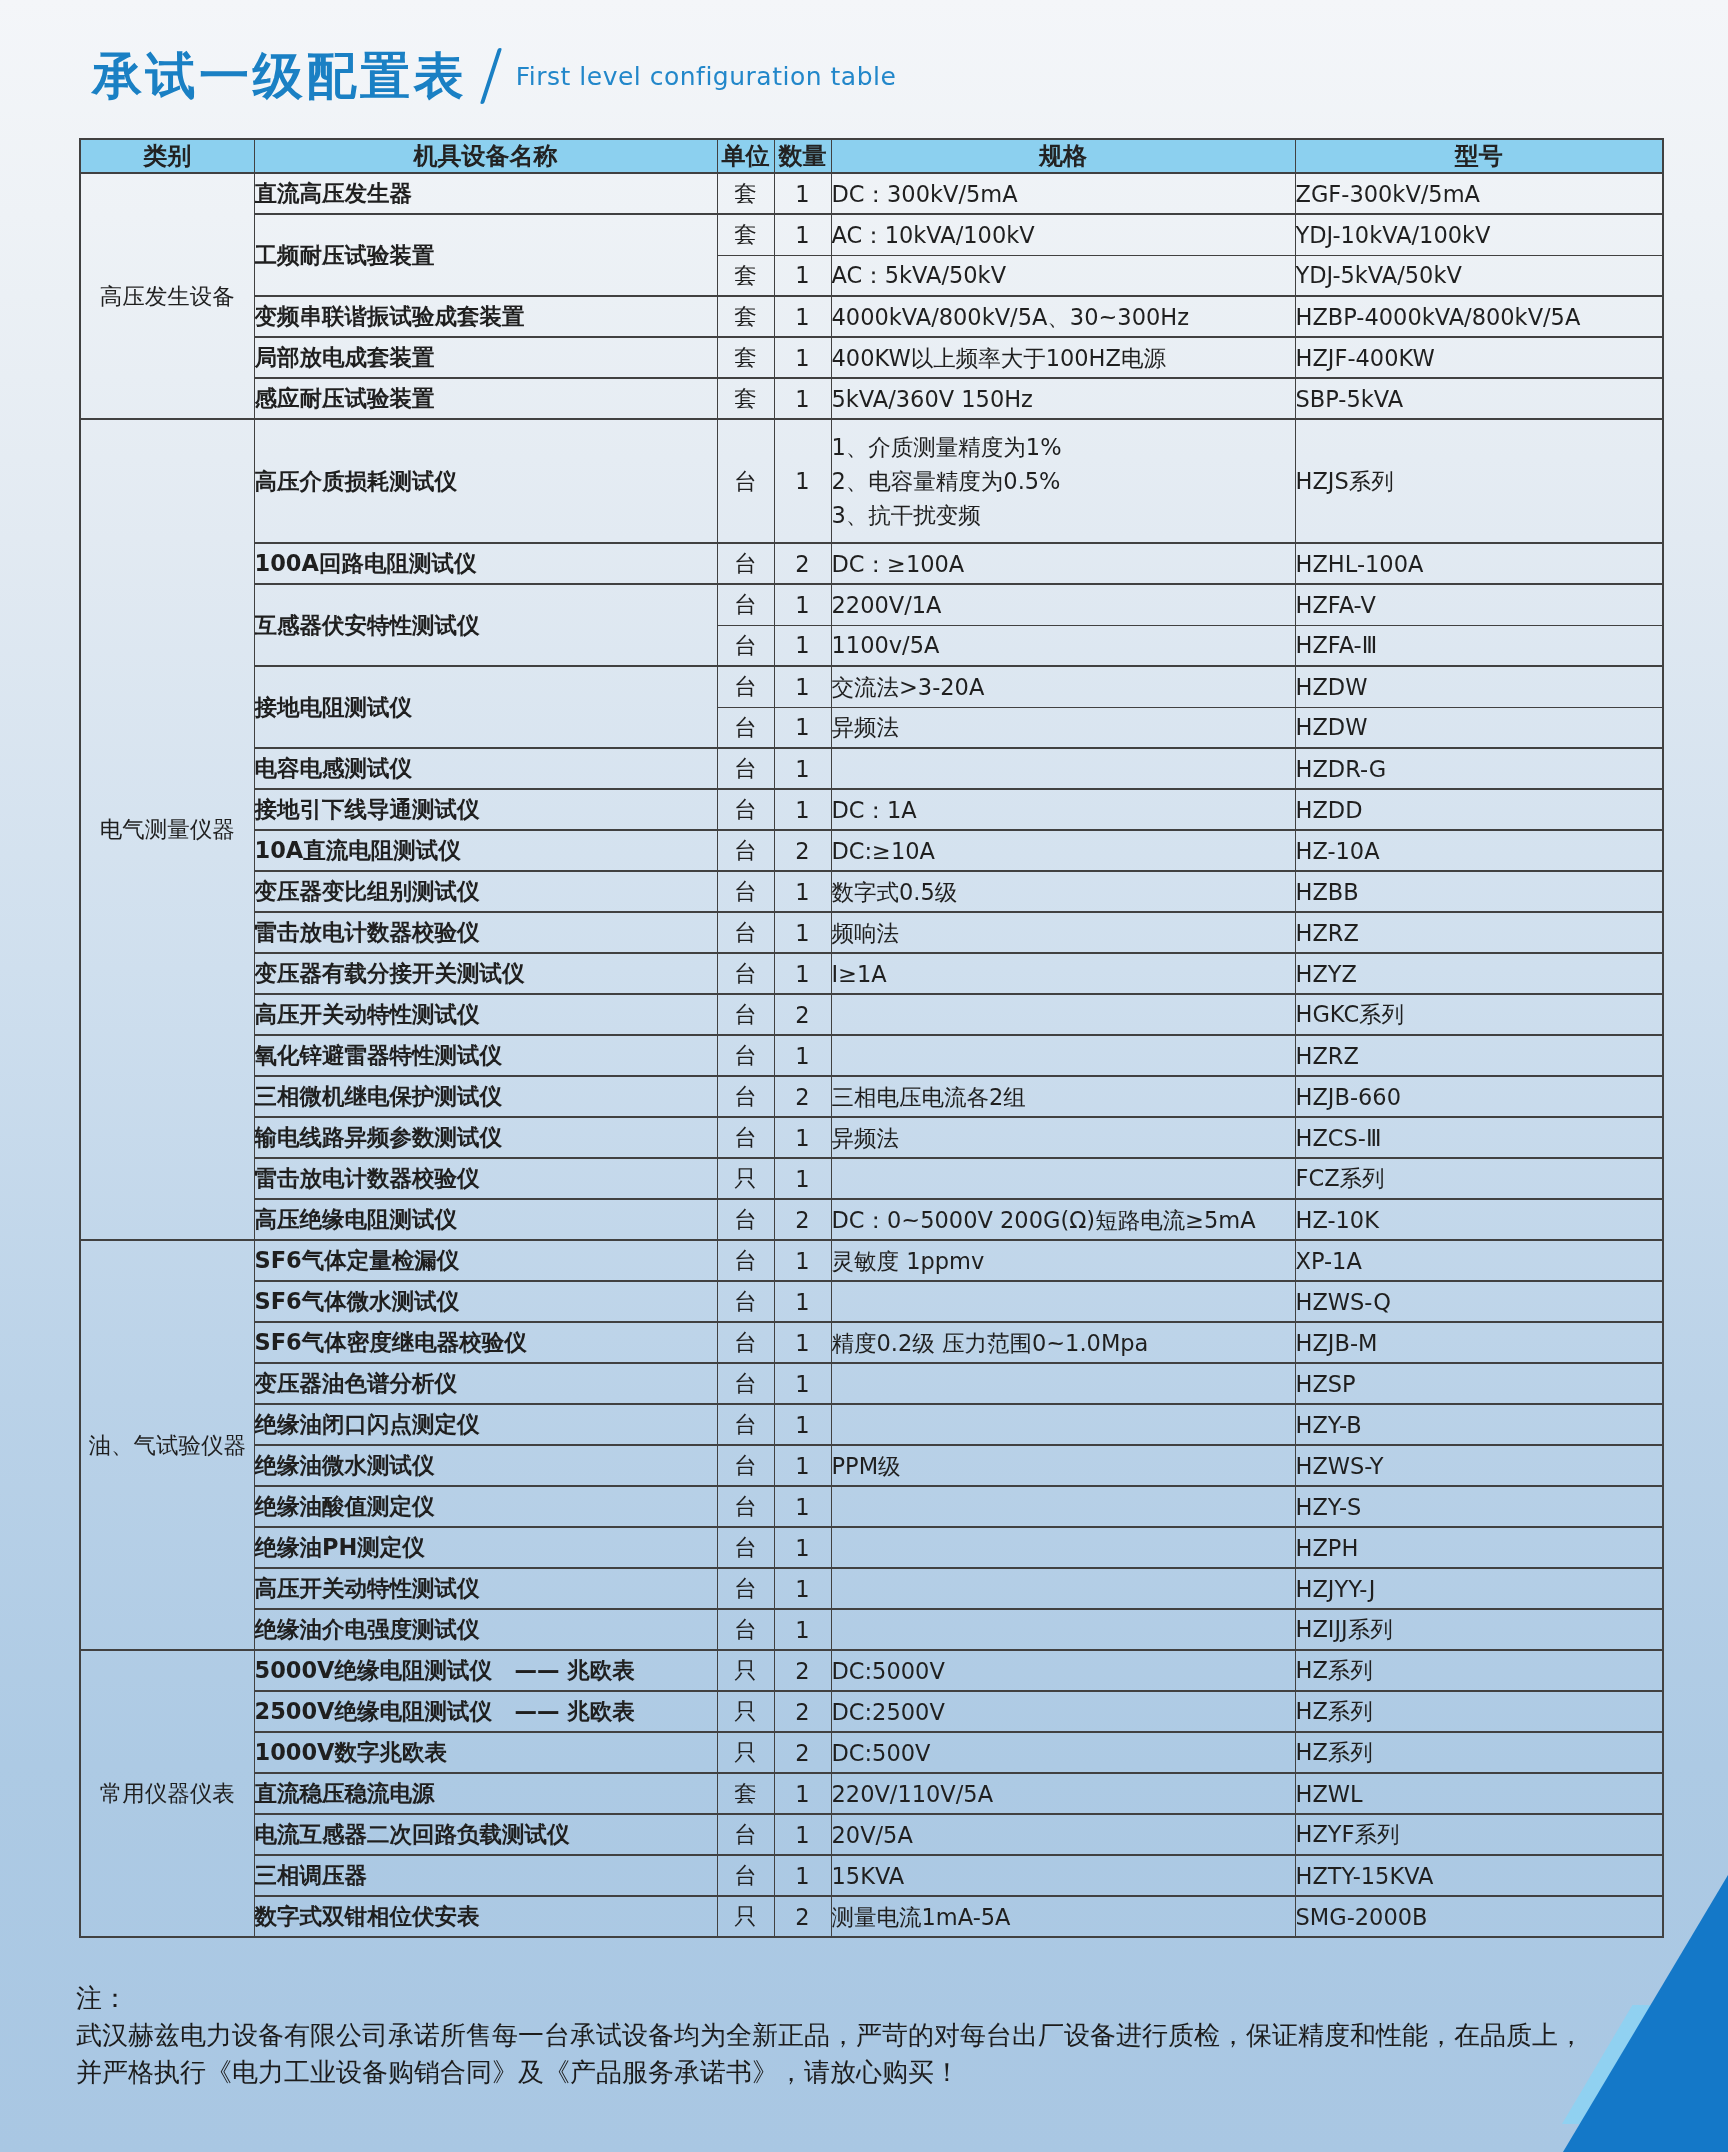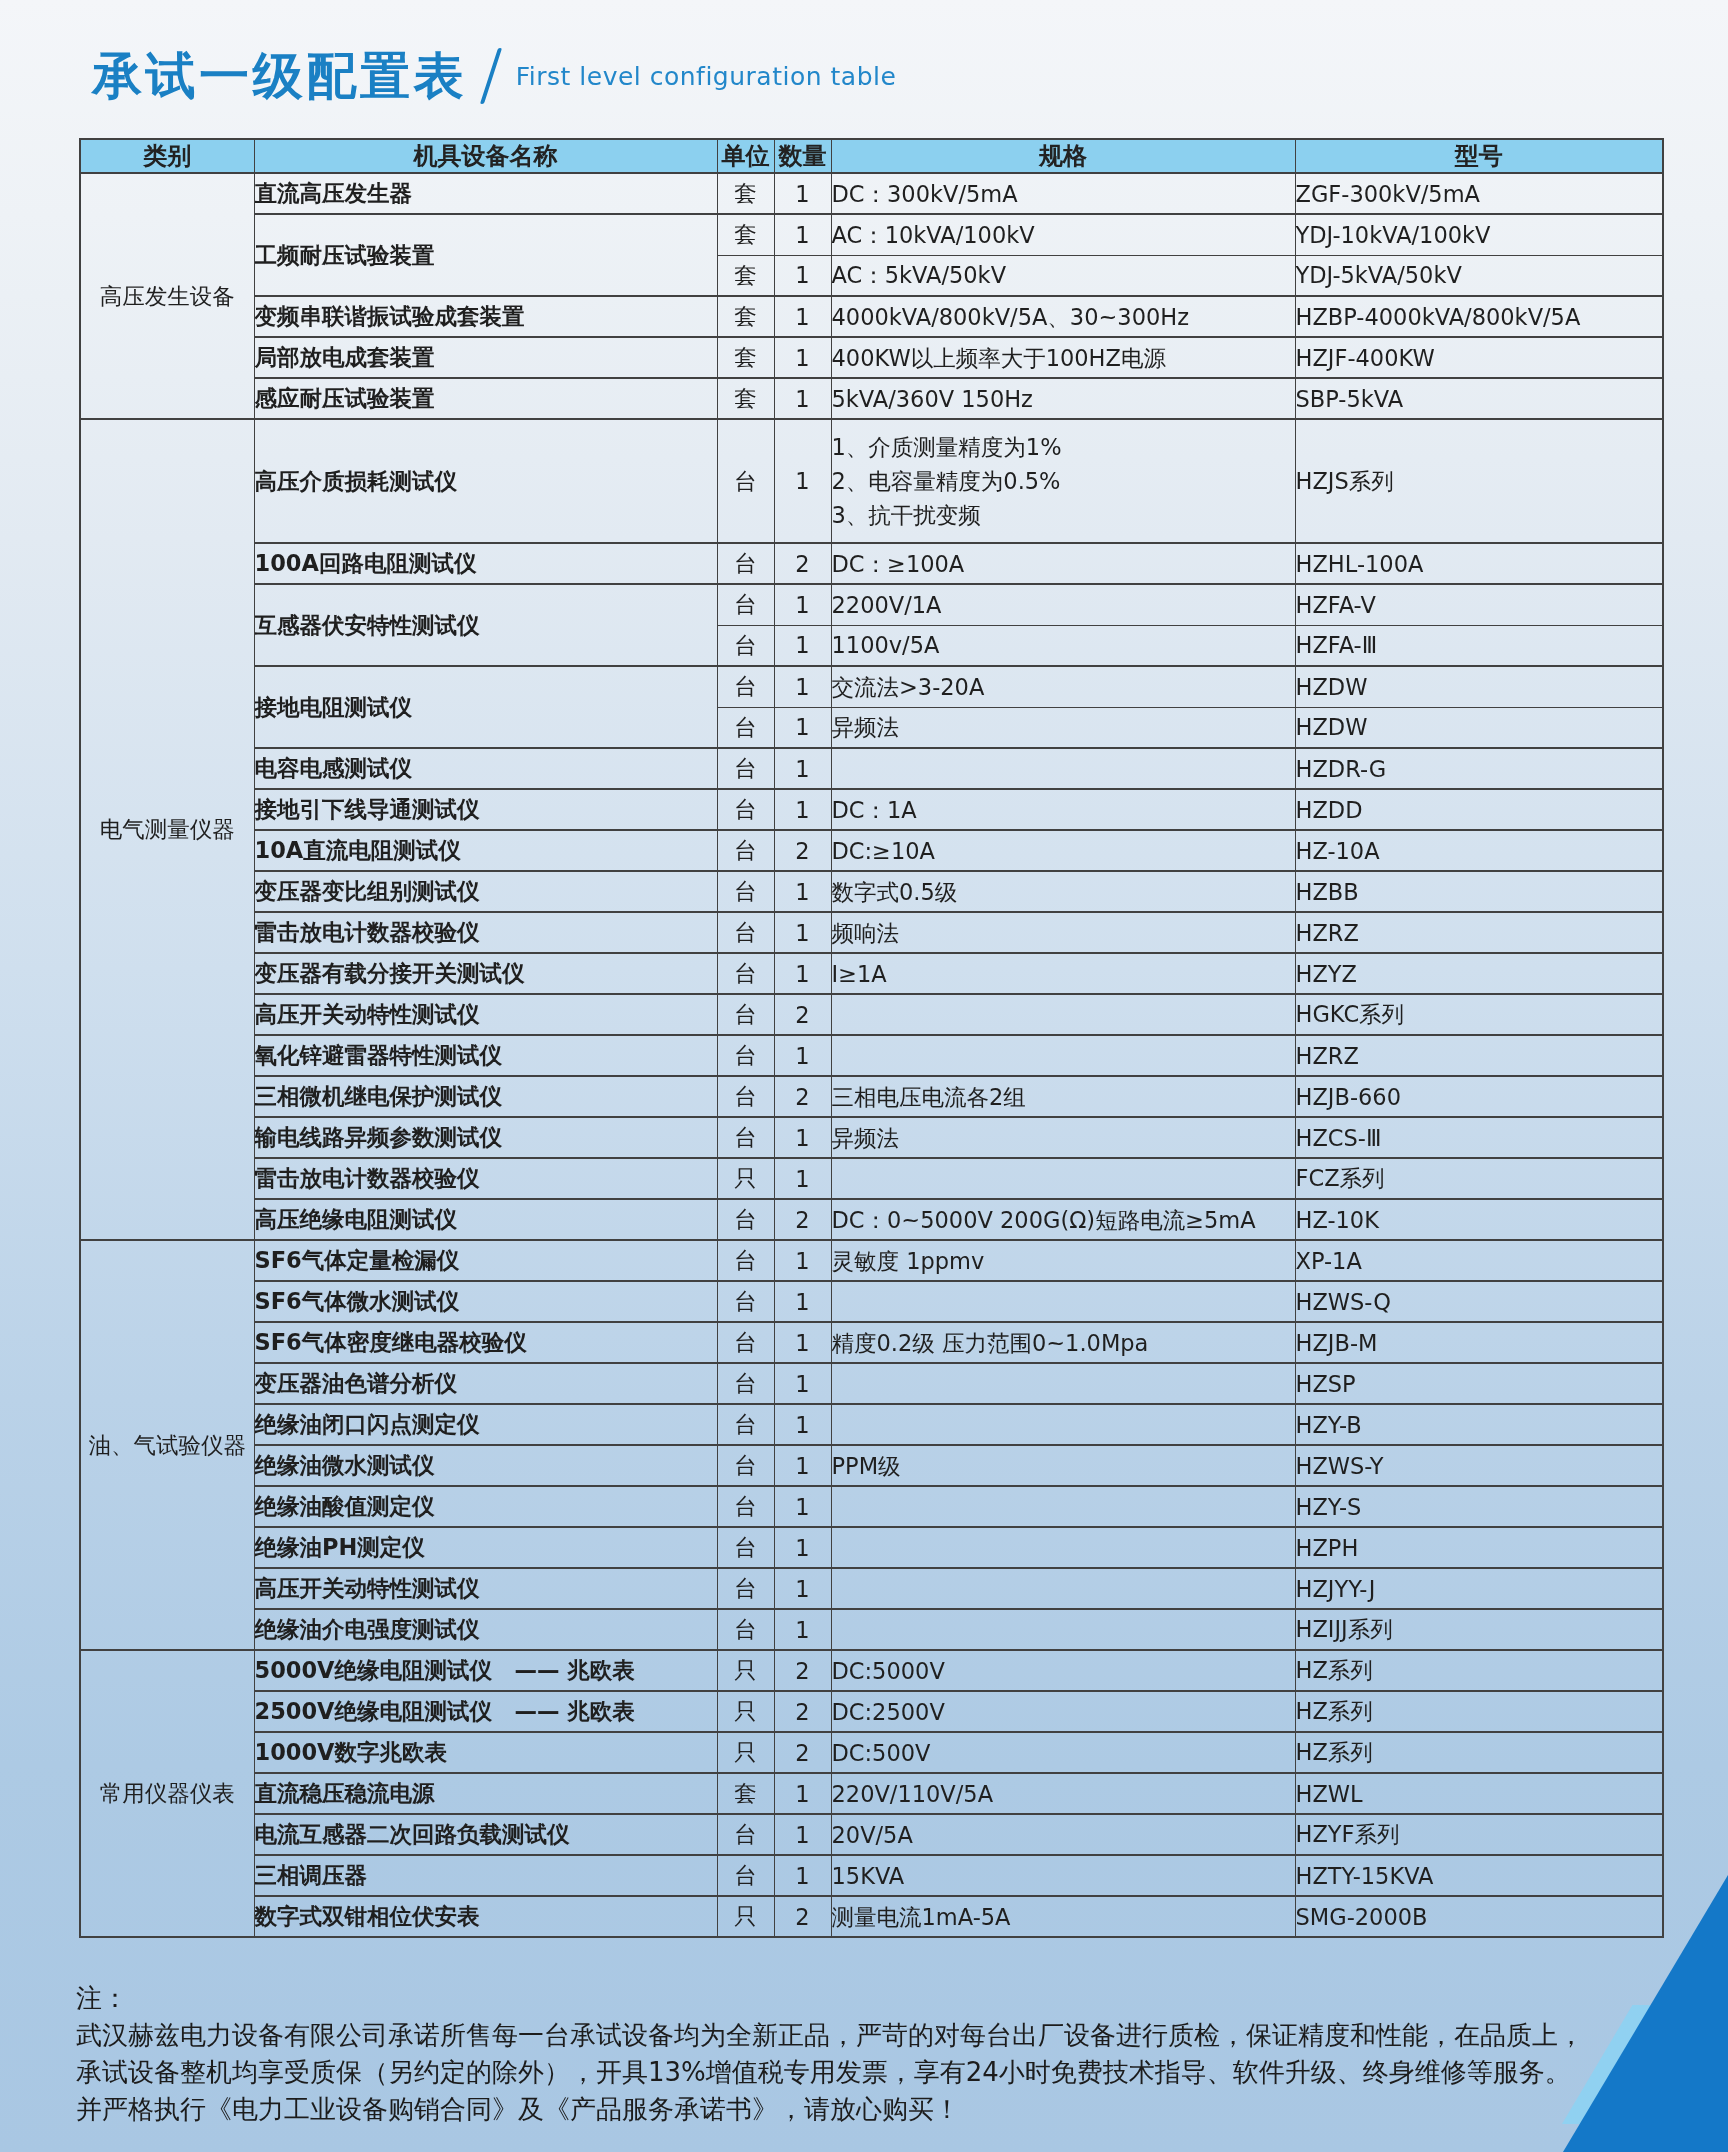--- a/index.html
+++ b/index.html
@@ -437,21 +437,20 @@
             <td class="cell-spec">测量电流1mA-5A</td>
             <td class="cell-model">SMG-2000B</td>
           </tr>
         </tbody>
     </table>
   </div>
 
   <div class="note">
     <div>注：</div>
     <div>武汉赫兹电力设备有限公司承诺所售每一台承试设备均为全新正品，严苛的对每台出厂设备进行质检，保证精度和性能，在品质上，</div>
-    <div>承试设备整机均享受质保（另约定的除外），开具13%增值税专用发票，享有24小时免费技术指导、软件升级、终身维修等服务。</div>
     <div>并严格执行《电力工业设备购销合同》及《产品服务承诺书》，请放心购买！</div>
   </div>
 
   <div class="corner-light" style="background: rgb(144, 209, 241);"></div>
   <div class="corner-dark" style="background: rgb(20, 120, 200);"></div>
 
 </div>
 
 
 </body></html>

